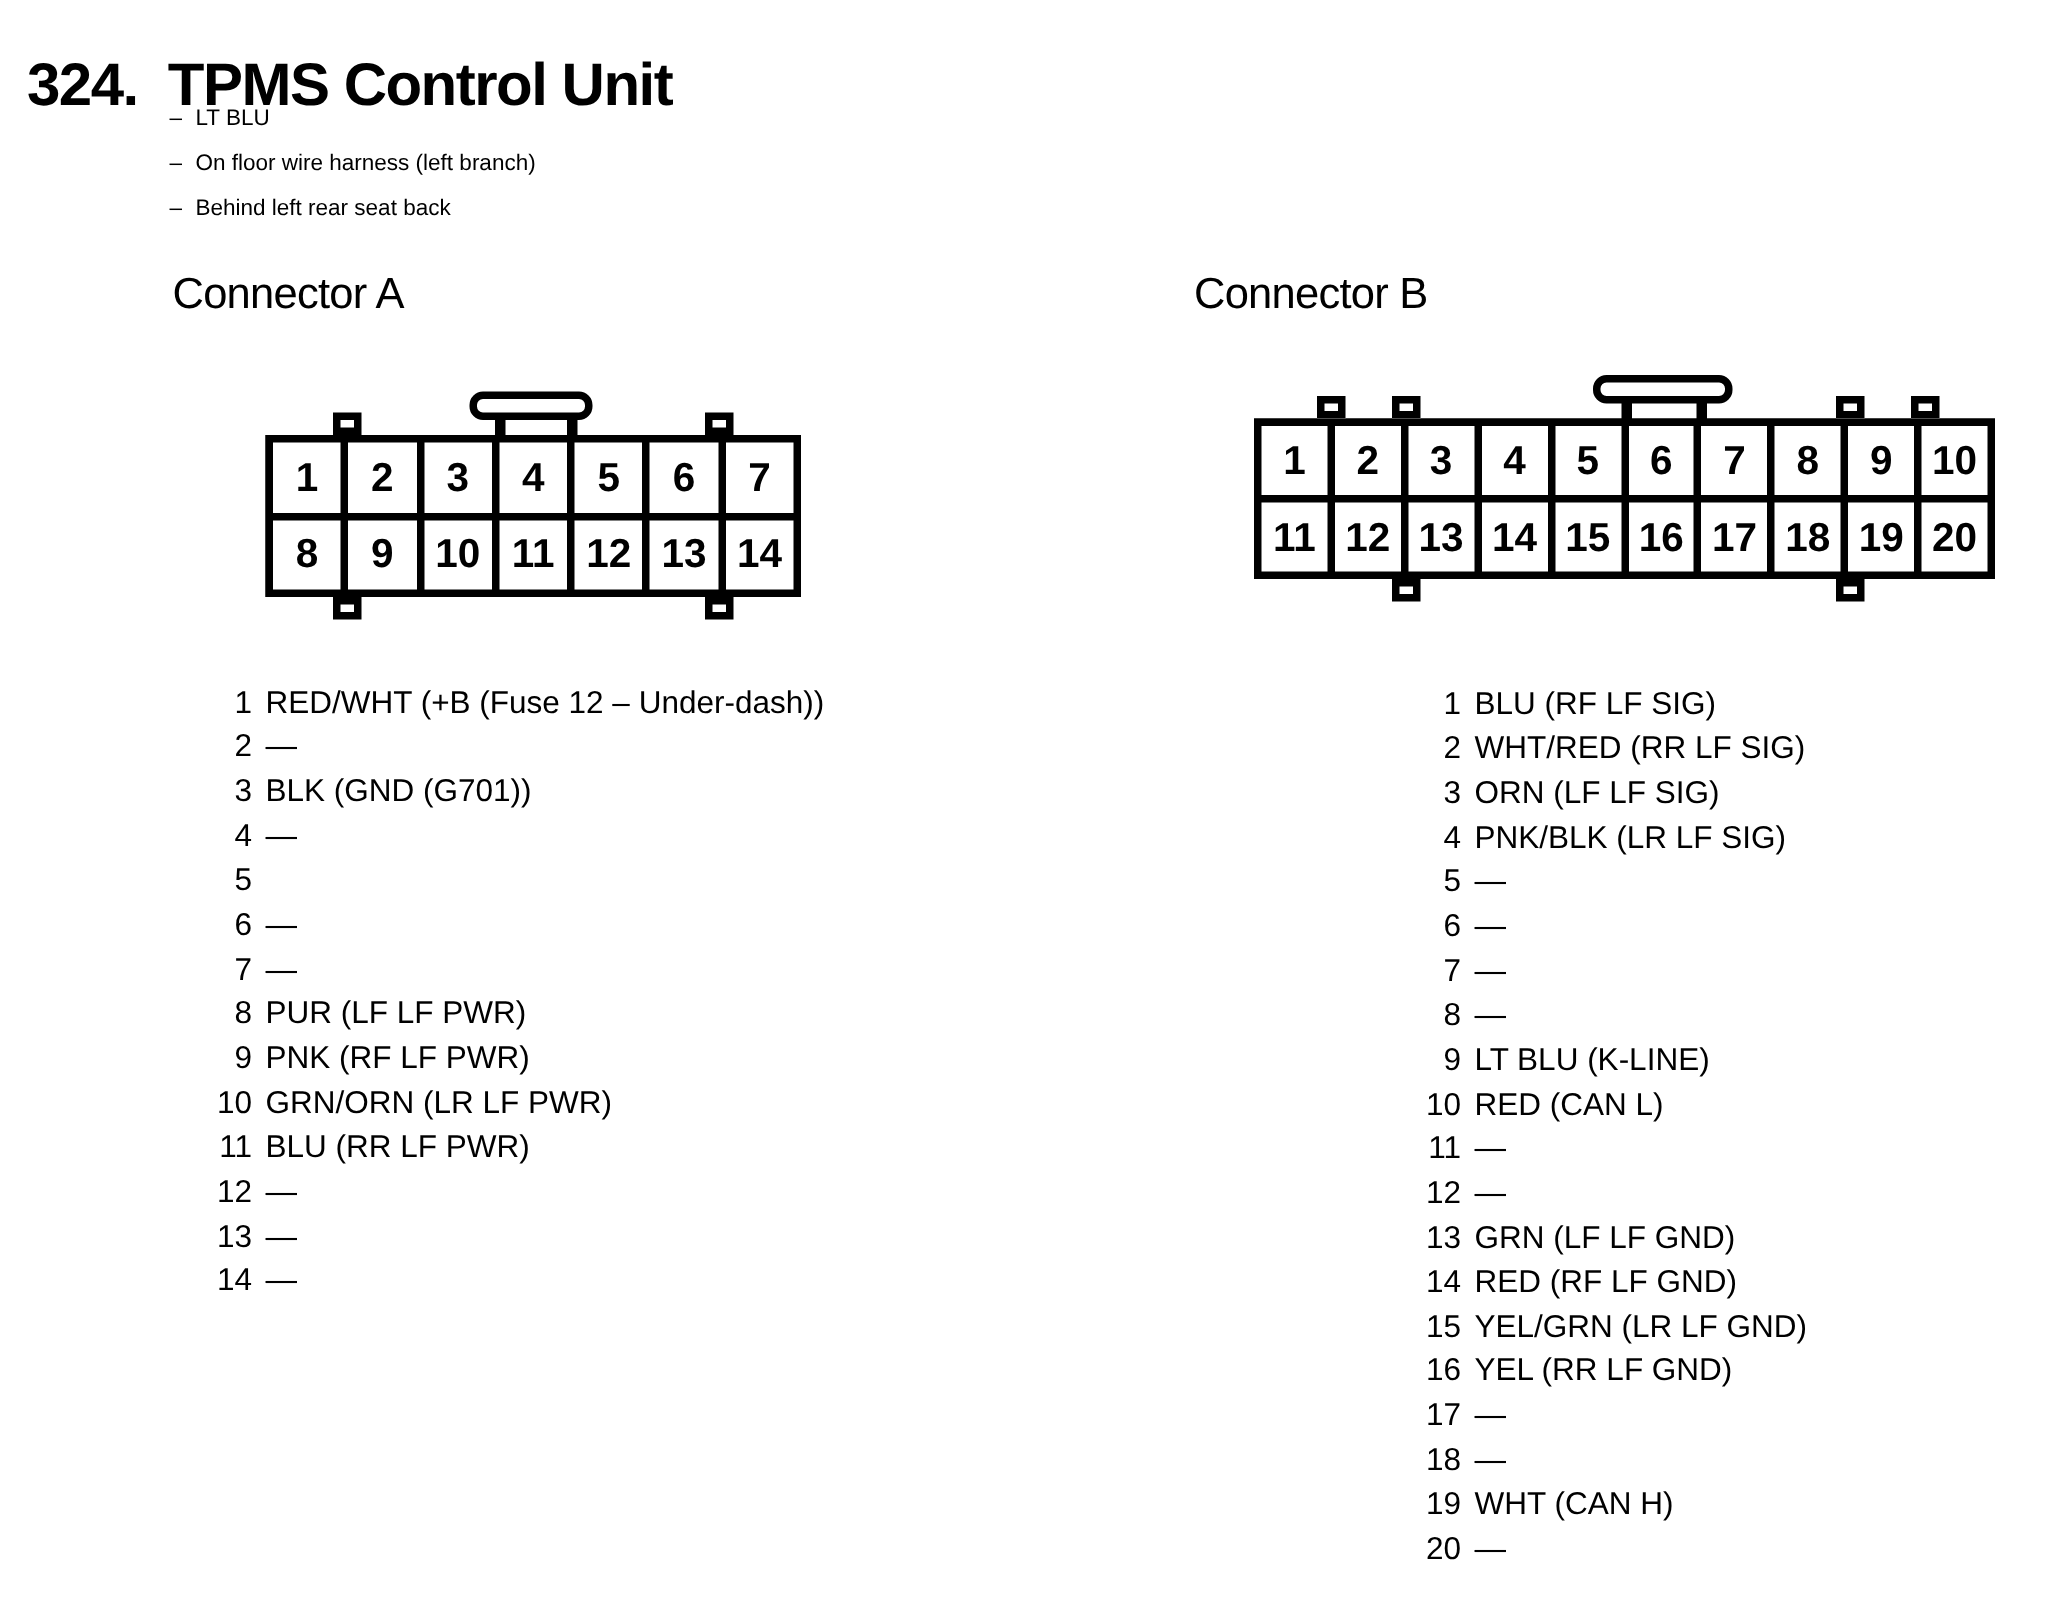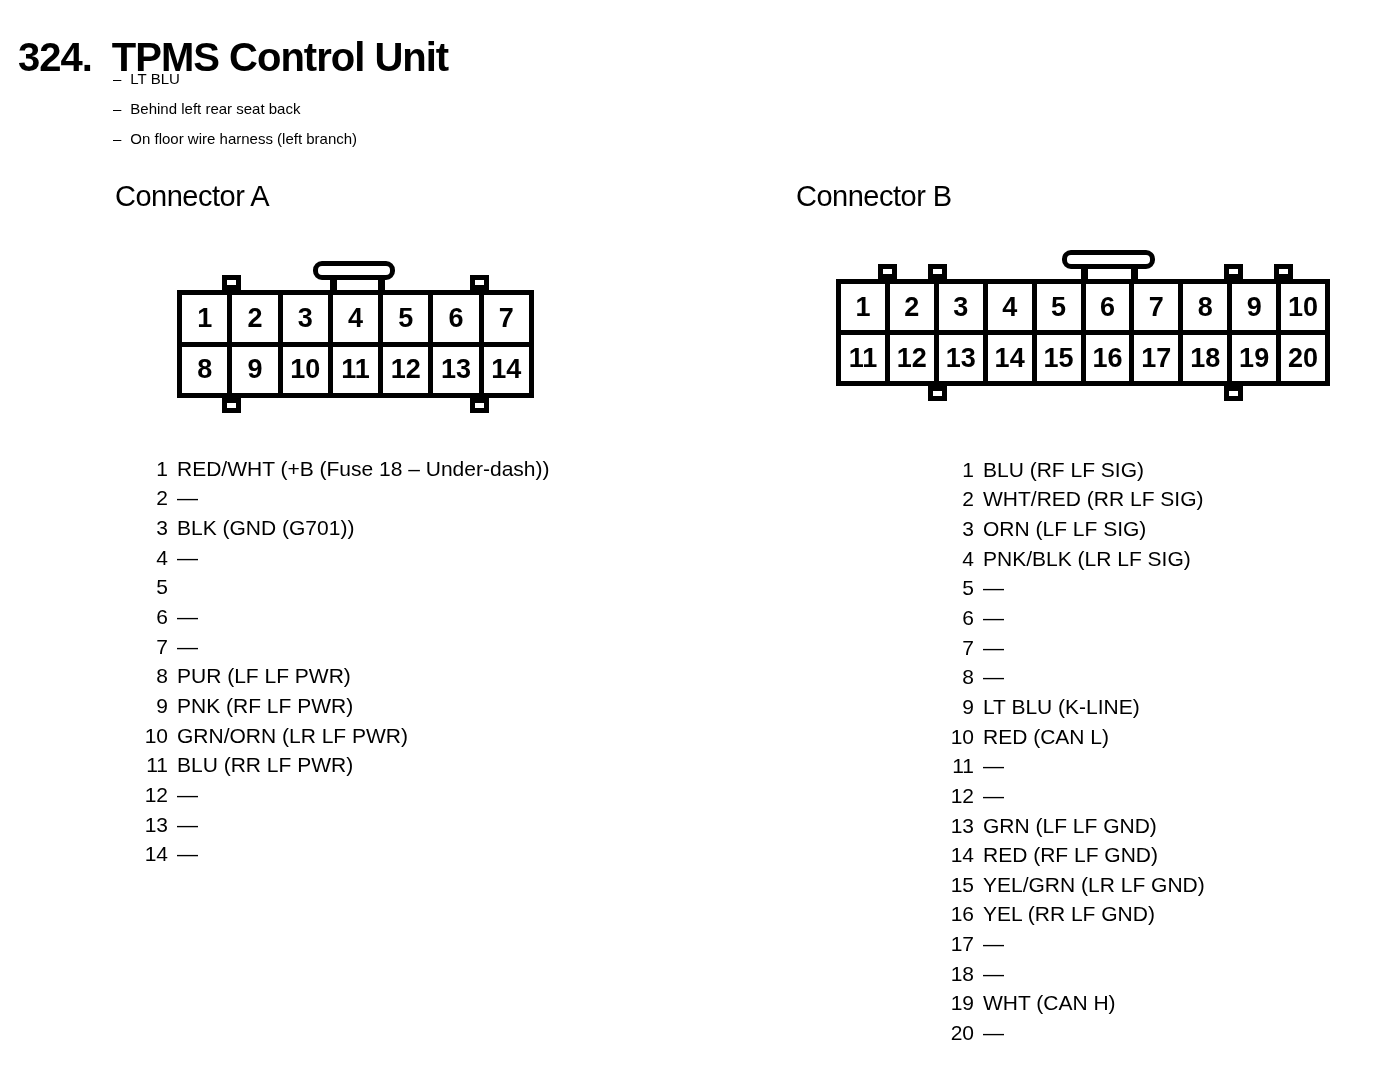--- a/index.html
+++ b/index.html
@@ -150,22 +150,22 @@
 </style>
 </head>
 <body>
 
 <div class="page">
 
   <h1 class="title"><span class="num">324.</span><span>TPMS Control Unit</span></h1>
 
   <ul class="notes" id="bullets">
       <li><span class="dash">–</span><span>LT BLU</span></li>
+      <li><span class="dash">–</span><span>On floor wire harness (left branch)</span></li>
       <li><span class="dash">–</span><span>Behind left rear seat back</span></li>
-      <li><span class="dash">–</span><span>On floor wire harness (left branch)</span></li>
     </ul>
 
   <h2 class="conn-heading a">Connector A</h2>
   <h2 class="conn-heading b">Connector B</h2>
 
   <div class="diagram a">
     <div class="latch-bar"></div>
     <div class="latch-leg l1"></div>
     <div class="latch-leg l2"></div>
     <div class="tab top t1"></div>
@@ -220,21 +220,21 @@
         <div class="cell">17</div>
         <div class="cell">18</div>
         <div class="cell">19</div>
         <div class="cell">20</div>
       </div>
   </div>
 
   <ol class="pinlist a" id="pins-A">
       <li>
         <span class="num">1</span>
-        <span class="desc">RED/WHT (+B (Fuse 18 – Under-dash))</span>
+        <span class="desc">RED/WHT (+B (Fuse 12 – Under-dash))</span>
       </li>
       <li>
         <span class="num">2</span>
         <span class="desc">—</span>
       </li>
       <li>
         <span class="num">3</span>
         <span class="desc">BLK (GND (G701))</span>
       </li>
       <li>

